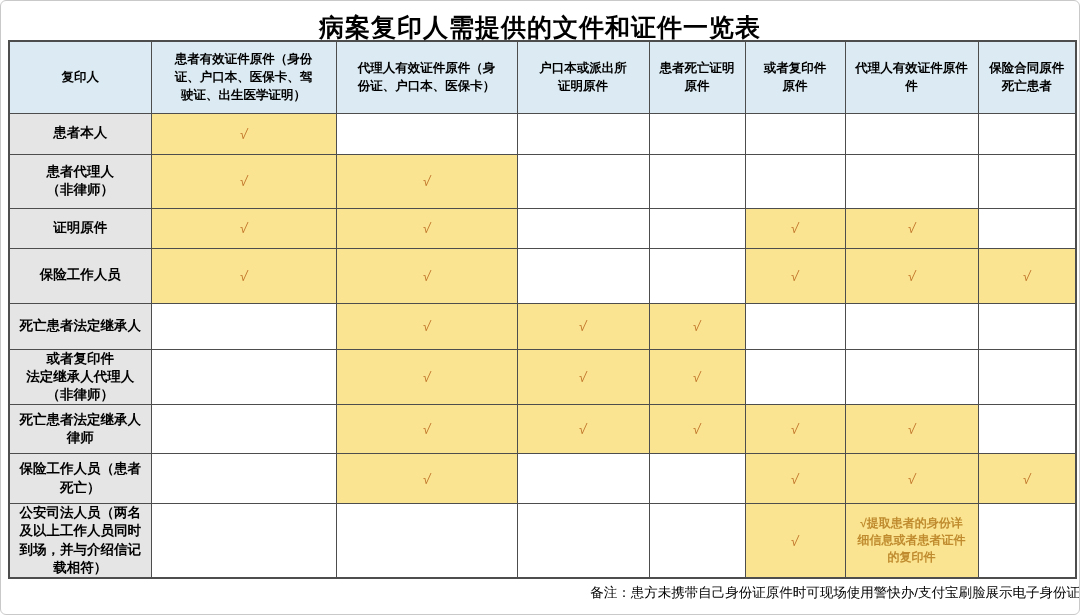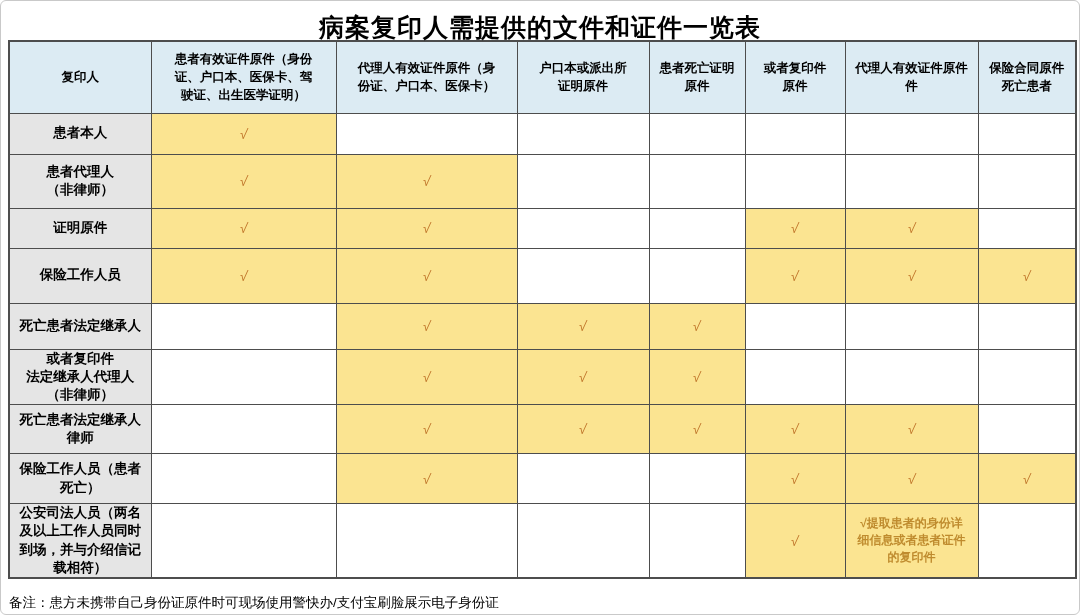--- a/index.html
+++ b/index.html
@@ -38,21 +38,21 @@
   td.cell.hl{background:var(--hl-bg,#fbe491);}
   .check{
     font-style:italic;font-size:14px;line-height:1;
     color:var(--check-color,#c0762b);display:inline-block;transform:skewX(-8deg);
   }
   td.notecell{
     font-size:12px;font-weight:bold;line-height:1.4;white-space:pre-line;
     color:var(--special-color,#bf8b2e);padding:2px;
   }
   .footnote{
-    margin:15px 0 0 9px;font-size:13.5px;font-weight:normal;color:#000;
+    margin:5px 0 0 9px;font-size:13.5px;font-weight:normal;color:#000;text-align:right;
   }
 </style>
 </head>
 <body>
 
 <div class="frame"></div>
 
 <div class="title">病案复印人需提供的文件和证件一览表</div>
 
 <table class="doc">

